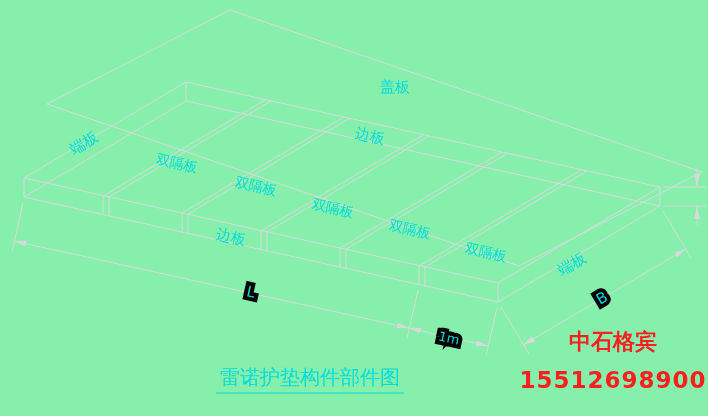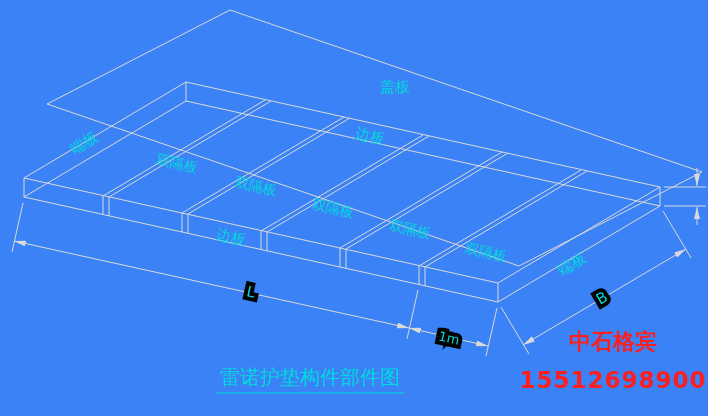--- a/index.html
+++ b/index.html
@@ -5,21 +5,21 @@
   html, body {
     margin: 0;
     padding: 0;
     background: #000;
     font-family: "DejaVu Sans", sans-serif;
   }
   .stage {
     position: relative;
     width: 708px;
     height: 416px;
-    background: #3b82f6;
+    background: #86efac;
     overflow: hidden;
   }
   svg { display: block; }
   .wire { stroke: #d9d9d9; stroke-width: 1; fill: none; }
   .dim  { stroke: #d9d9d9; stroke-width: 1; fill: none; }
   .lbl {
     fill: #00dcdc;
     font-family: "DejaVu Sans", sans-serif;
     font-size: 15px;
     text-anchor: middle;

